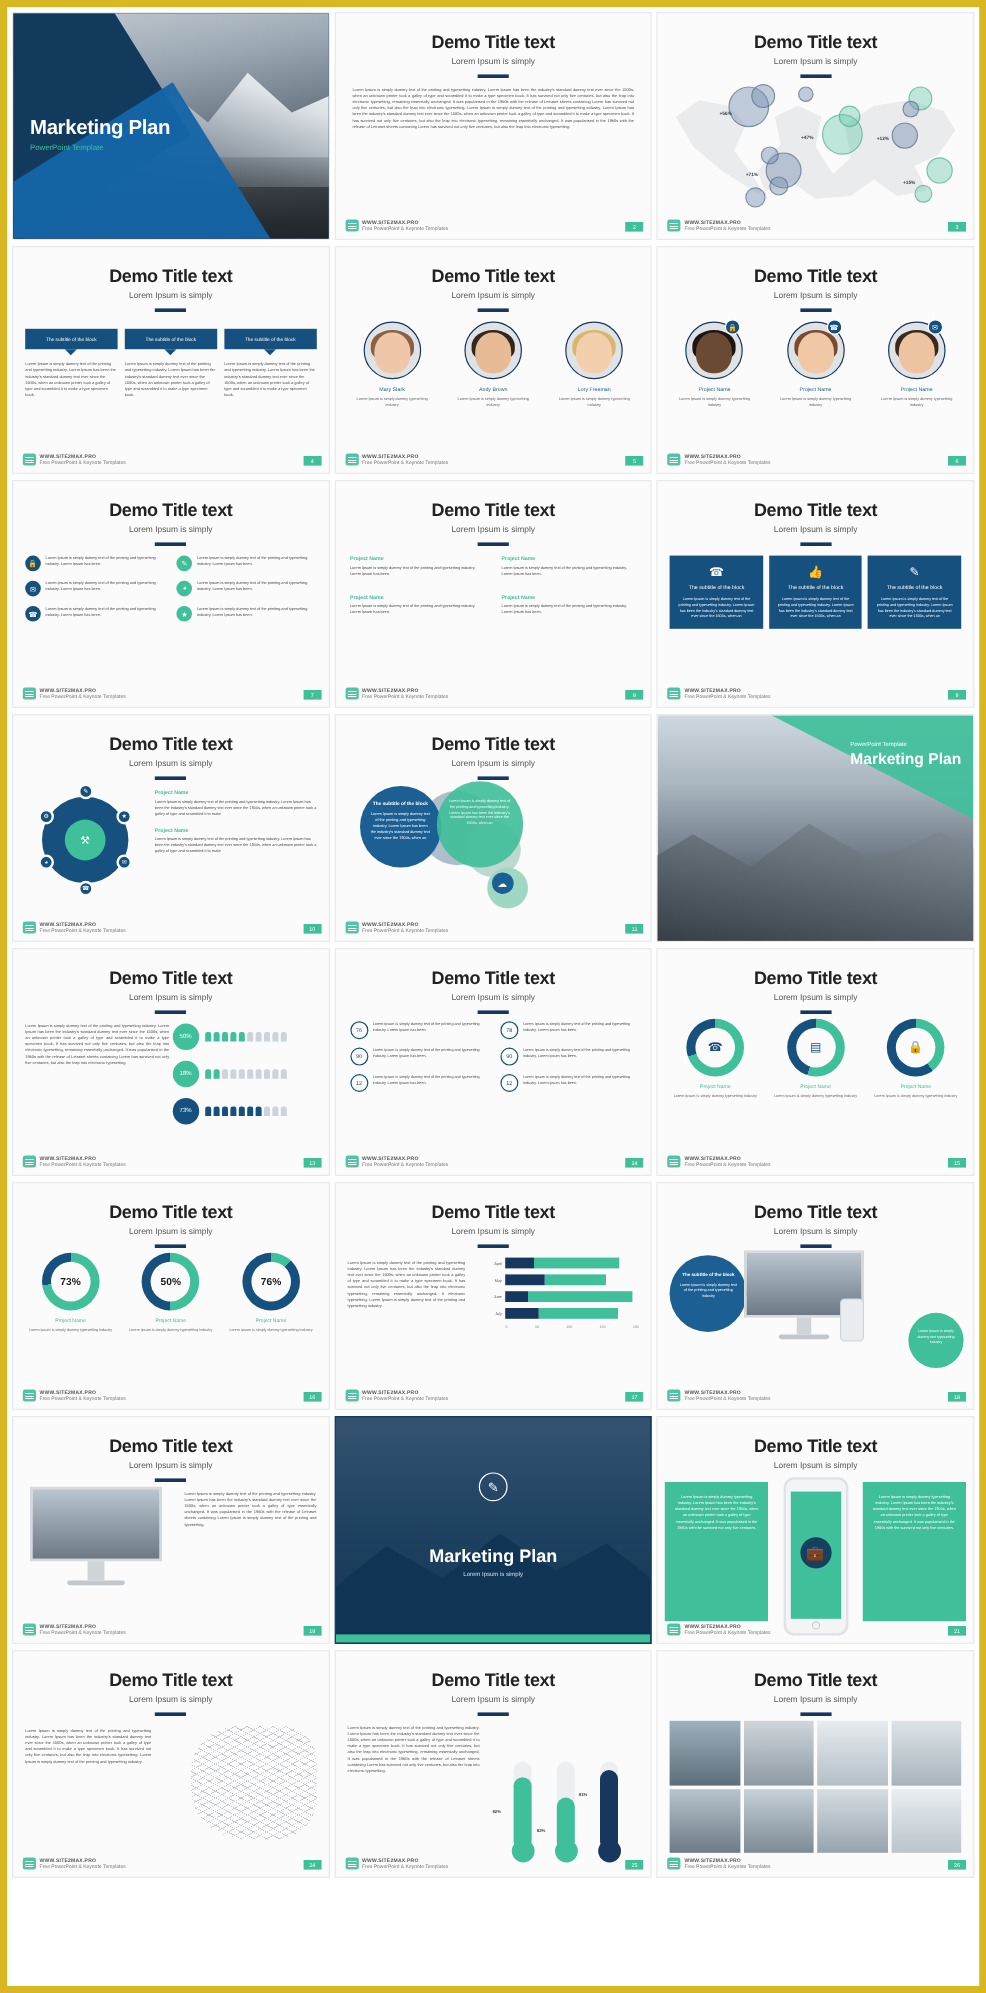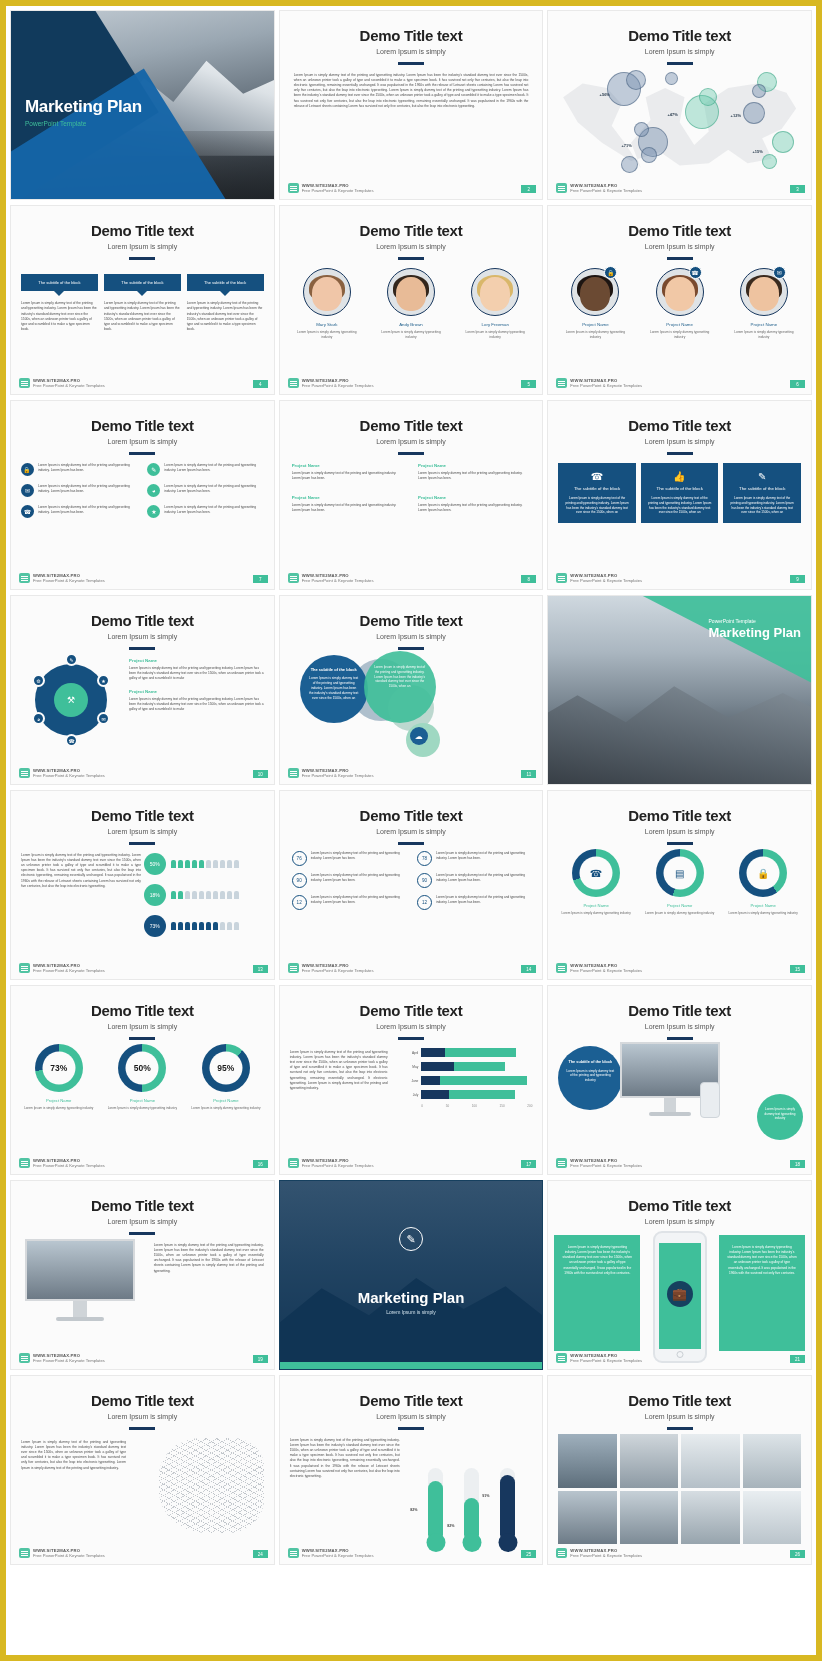--- a/index.html
+++ b/index.html
@@ -872,21 +872,21 @@
           <div class="donut" style="background:conic-gradient(#3fbf9a 0 50%, #15507f 50% 100%);">
             <div class="hole"></div>
               <div class="val">50%</div>
           </div>
           <div class="dname">Project Name</div>
           <div class="ddesc">Lorem Ipsum is simply dummy typesetting industry</div>
         </div>
         <div class="dcol">
           <div class="donut" style="background:conic-gradient(#3fbf9a 0 12%, #15507f 12% 100%);">
             <div class="hole"></div>
-              <div class="val">95%</div>
+              <div class="val">76%</div>
           </div>
           <div class="dname">Project Name</div>
           <div class="ddesc">Lorem Ipsum is simply dummy typesetting industry</div>
         </div>
       </div>
       <div class="footer">
         <div class="logo"></div>
         <div class="ftxt">
           <div class="f1">WWW.SITE2MAX.PRO</div>
           <div class="f2">Free PowerPoint &amp; Keynote Templates</div>

